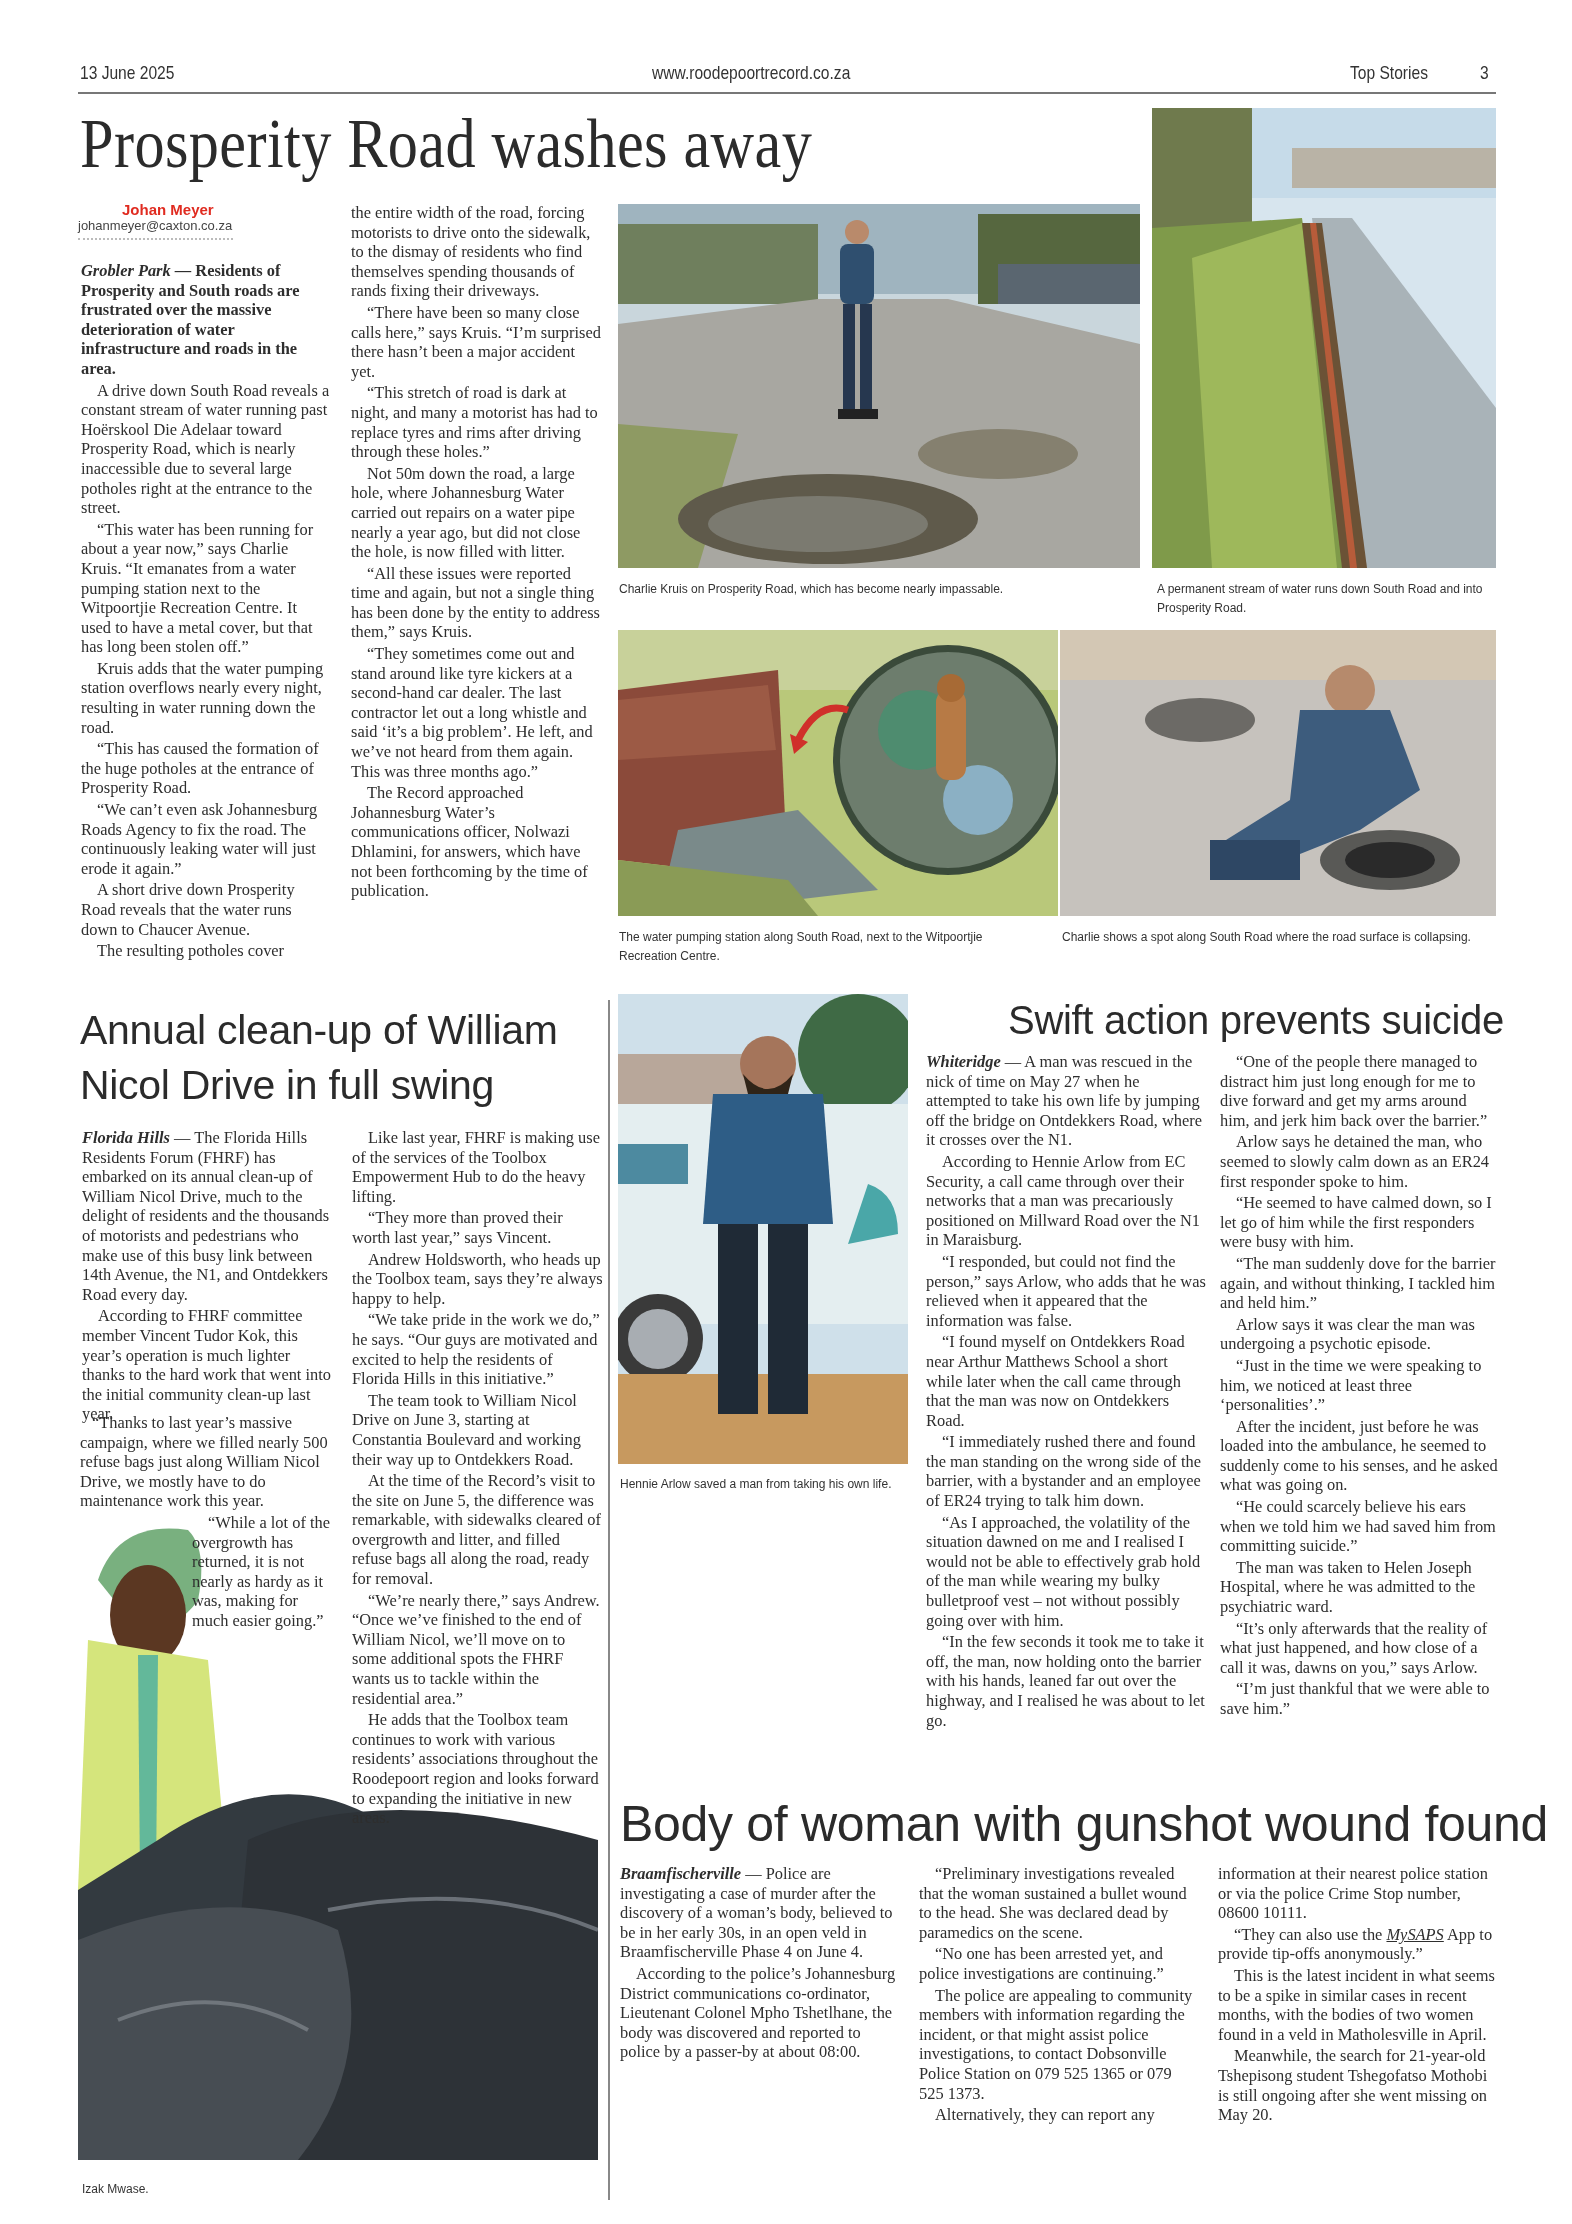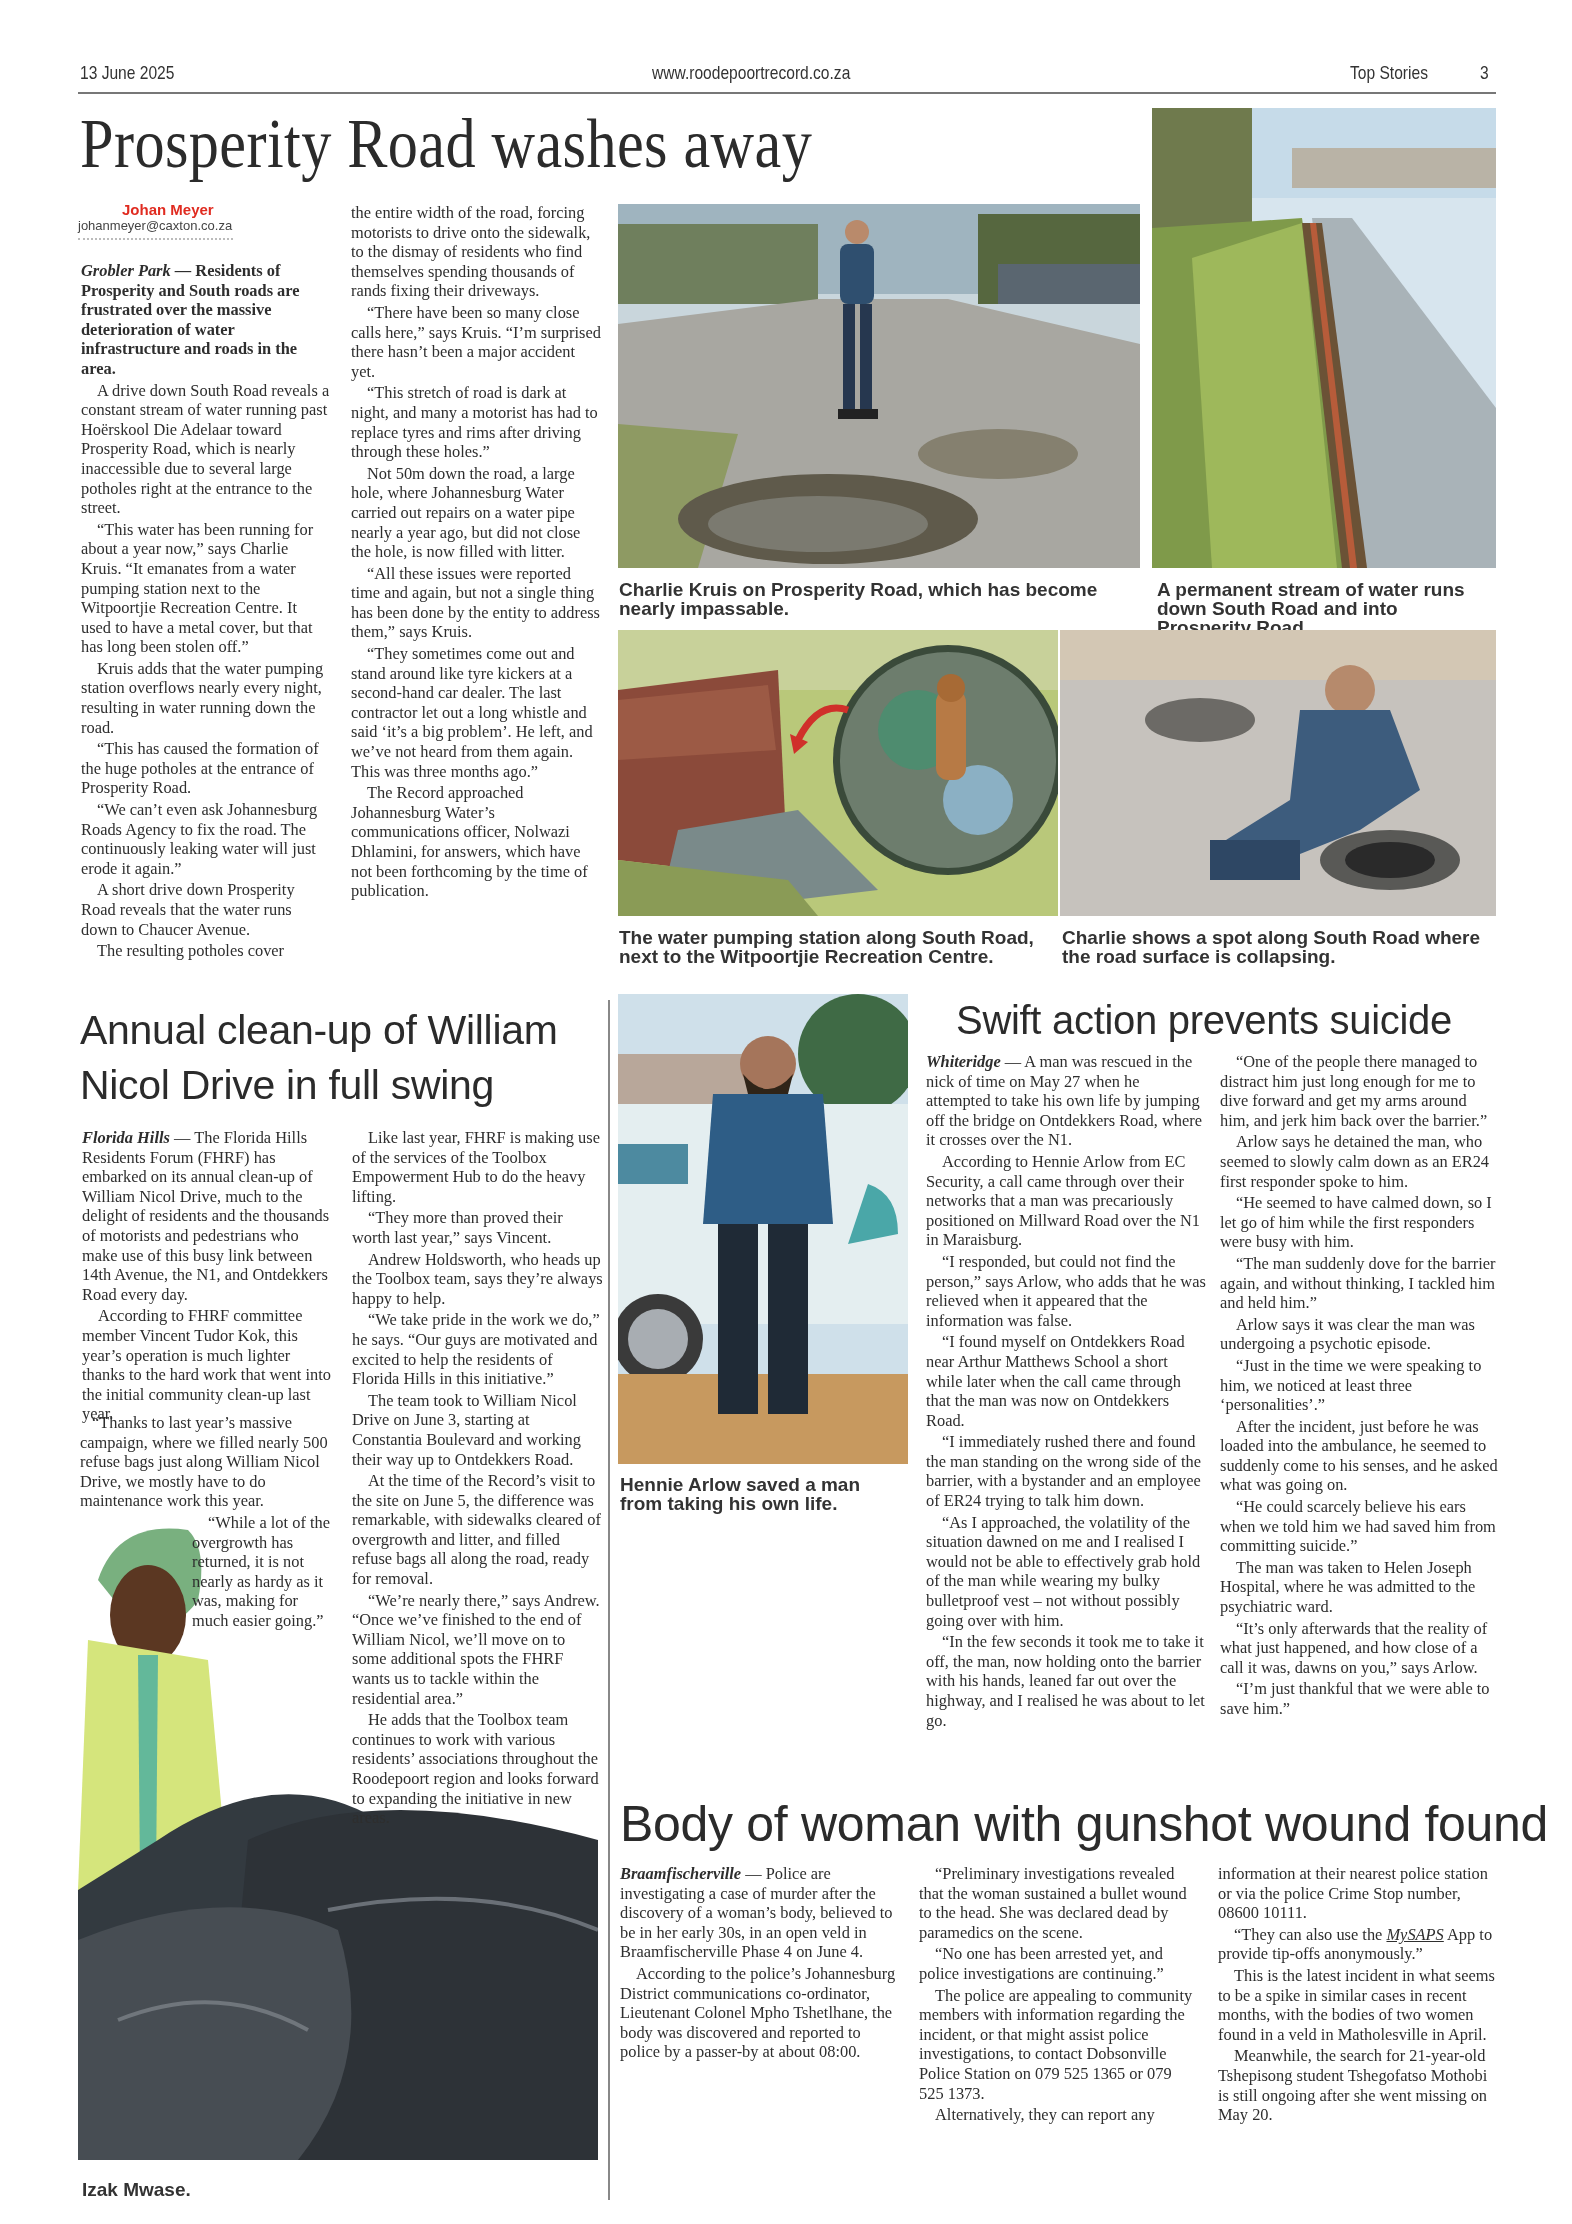--- a/index.html
+++ b/index.html
@@ -10,21 +10,21 @@
   .headline-serif { font-family:"Liberation Serif", serif; font-size:70px; line-height:76px; color:#2b2b2b; transform:scaleX(0.86); transform-origin:left top; white-space:nowrap; letter-spacing:0.5px; }
   .headline-sans { font-family:"Liberation Sans", sans-serif; font-size:41px; line-height:55px; color:#2b2b2b; letter-spacing:-0.3px; }
   .byline-name { font-family:"Liberation Sans", sans-serif; font-weight:bold; color:#e02b20; font-size:15px;margin-left:44px; }
   .byline-email { font-family:"Liberation Sans", sans-serif; color:#444; font-size:13px; }
   .byline-rule { height:2px; border-bottom:2px dotted #bbb; margin-top:3px; width:155px; }
   .col { font-family:"Liberation Serif", serif; font-size:16.4px; line-height:19.6px; color:#2e2e2e; }
   .col p { margin:2px; text-indent:16px; }
   .col p.first { text-indent:0; }
   .lead { font-weight:bold; }
   .dateline { font-style:italic; font-weight:bold; }
-  .caption { font-family:"Liberation Sans", sans-serif; font-size:19px; line-height:19px; color:#333;font-weight:bold; }
+  .caption { font-family:"Liberation Sans", sans-serif; font-size:12px; line-height:19px; color:#333; }
   .photo { overflow:hidden; }
   .vrule { width:2px; background:#888; }
   .ital { font-style:italic;text-decoration:underline; }
 </style>
 </head>
 <body>
 
 <div class="abs folio" style="left:80px;">13 June 2025</div>
 <div class="abs folio" style="left:652px;">www.roodepoortrecord.co.za</div>
 <div class="abs folio" style="left:1350px;">Top Stories</div>
@@ -189,21 +189,21 @@
     <rect x="0" y="380" width="290" height="90" fill="#c7995f"></rect>
     <circle cx="150" cy="70" r="28" fill="#a5755b"></circle>
     <path d="M125 80 Q150 110 175 80 L170 100 Q150 115 130 100 Z" fill="#2f2418"></path>
     <path d="M95 100 L205 100 L215 230 L85 230 Z" fill="#2e5d86"></path>
     <rect x="100" y="230" width="40" height="190" fill="#1f2a36"></rect>
     <rect x="150" y="230" width="40" height="190" fill="#1f2a36"></rect>
   </svg>
 </div>
 <div class="abs caption" style="left:620px; top:1475px; width:285px;">Hennie Arlow saved a man from taking his own life.</div>
 
-<div class="abs headline-sans" style="left:956px; top:993px; width:580px; font-size:40px;">Swift action prevents suicide</div>
+<div class="abs headline-sans" style="left:924px; top:993px; width:580px; font-size:40px;text-align:right;">Swift action prevents suicide</div>
 
 <div class="abs col" style="left:924px; top:1050px; width:284px;">
   <p class="first"><span class="dateline">Whiteridge</span> — <span>A man was rescued in the nick of time on May 27 when he attempted to take his own life by jumping off the bridge on Ontdekkers Road, where it crosses over the N1.</span></p>
   <p>According to Hennie Arlow from EC Security, a call came through over their networks that a man was precariously positioned on Millward Road over the N1 in Maraisburg.</p>
   <p>“I responded, but could not find the person,” says Arlow, who adds that he was relieved when it appeared that the information was false.</p>
   <p>“I found myself on Ontdekkers Road near Arthur Matthews School a short while later when the call came through that the man was now on Ontdekkers Road.</p>
   <p>“I immediately rushed there and found the man standing on the wrong side of the barrier, with a bystander and an employee of ER24 trying to talk him down.</p>
   <p>“As I approached, the volatility of the situation dawned on me and I realised I would not be able to effectively grab hold of the man while wearing my bulky bulletproof vest – not without possibly going over with him.</p>
   <p>“In the few seconds it took me to take it off, the man, now holding onto the barrier with his hands, leaned far out over the highway, and I realised he was about to let go.</p>
 </div>

